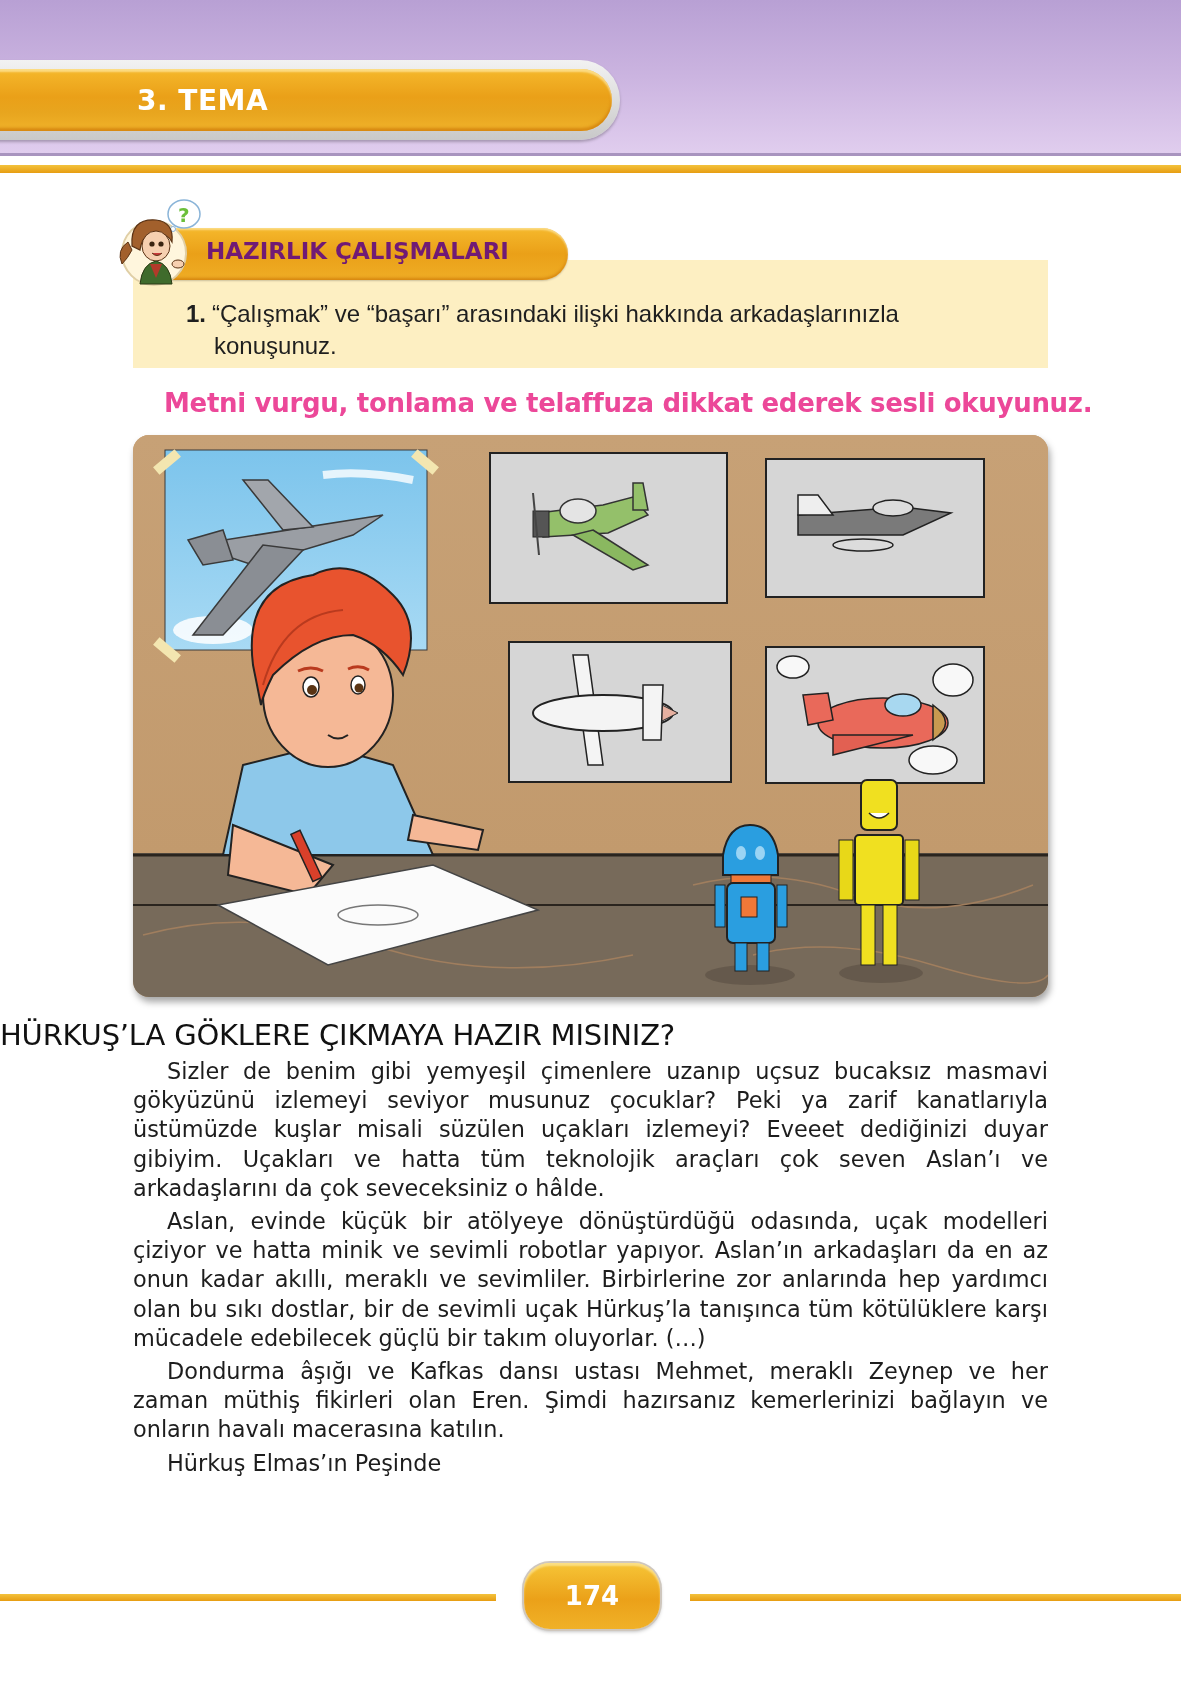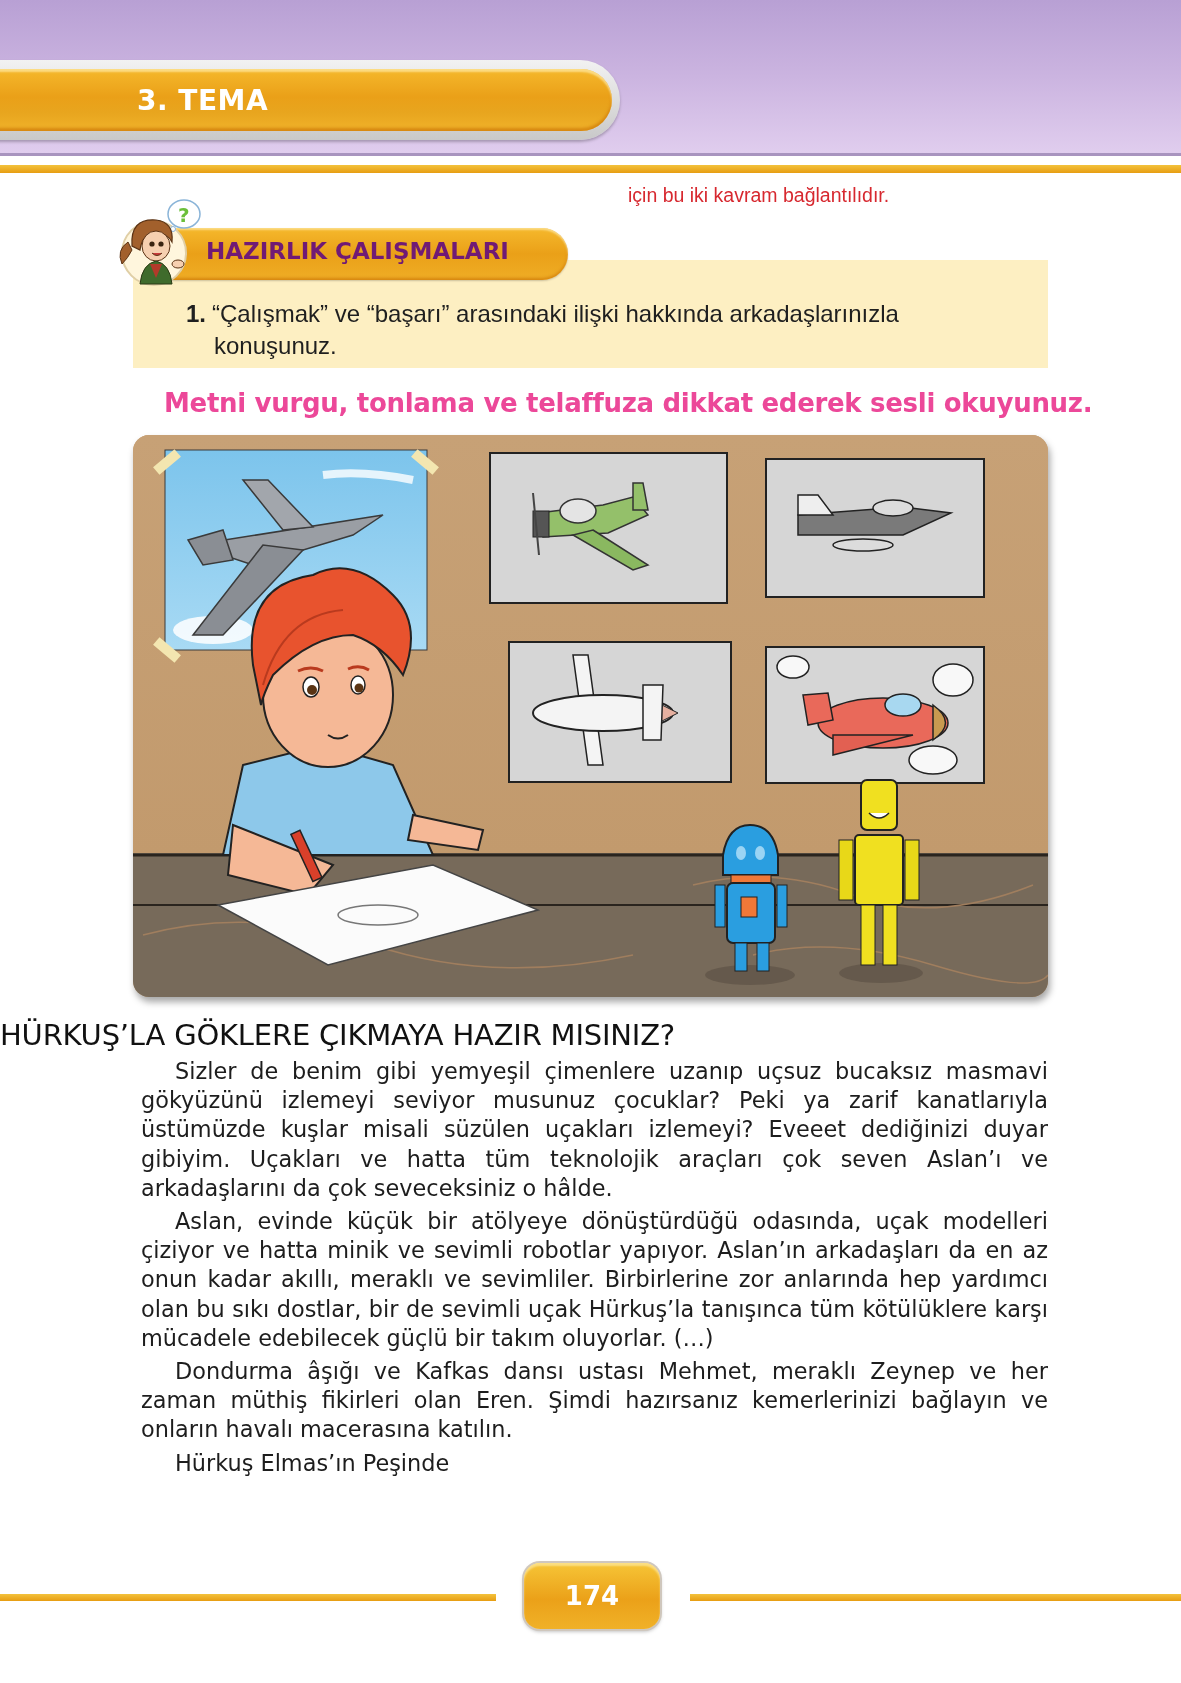--- a/index.html
+++ b/index.html
@@ -88,54 +88,53 @@
   .story-title {
     position: absolute; left: 0; top: 1018px; width: 1181px; text-align: left;
     font-family: "DejaVu Sans", sans-serif; font-size: 29px; color: #111111;
     letter-spacing: -0.2px;
   }
   .story {
     position: absolute; left: 133px; top: 1057px; width: 915px;
     font-family: "DejaVu Sans", sans-serif; font-size: 22.4px; line-height: 29.2px;
     color: #1d1d1d;
   }
-  .story p { text-align: justify; text-indent: 34px; margin-bottom: 4px; margin-left: 8px; }
+  .story p { text-align: justify; text-indent: 34px; margin-bottom: 4px; }
   .story p.no-just { text-align: left; }
 
   
   .footer-line-left {
     position: absolute; left: 0; top: 1594px; width: 496px; height: 7px;
     background: linear-gradient(to bottom, #f3c23c, #e79d12);
   }
   .footer-line-right {
     position: absolute; left: 690px; top: 1594px; width: 491px; height: 7px;
     background: linear-gradient(to bottom, #f3c23c, #e79d12);
   }
   .page-badge {
     position: absolute; left: 524px; top: 1563px; width: 136px; height: 66px;
-    border-radius: 16px;
+    border-radius: 26px;
     background: linear-gradient(to bottom, #f6c537 0%, #eba119 55%, #f0b128 100%);
     box-shadow: 0 0 0 2px #cfc7bd, 0 2px 4px rgba(0,0,0,0.35), inset 0 3px 2px rgba(255,240,180,0.6);
     display: flex; align-items: center; justify-content: center;
   }
   .page-number {
     font-family: "DejaVu Sans", sans-serif; font-weight: bold; font-size: 26px; color: #ffffff;
   }
 </style>
 </head>
 <body>
 
 <div class="header-band"></div>
 <div class="theme-pill-outer"></div>
 <div class="theme-pill"></div>
 <div class="theme-title">3. TEMA</div>
 <div class="header-rule"></div>
 
 <div class="answer-note">
-  <div>için bu iki kavram bağlantılıdır.</div>
 </div>
 
 <div class="prep-box"></div>
 <div class="prep-pill"></div>
 <div class="prep-title">HAZIRLIK ÇALIŞMALARI</div>
 
 <div class="mascot">
   <svg width="100" height="90" viewBox="0 0 100 90">
 
     <circle cx="42" cy="55" r="32" fill="#fff6dd" stroke="#e0cfa6" stroke-width="2"></circle>

